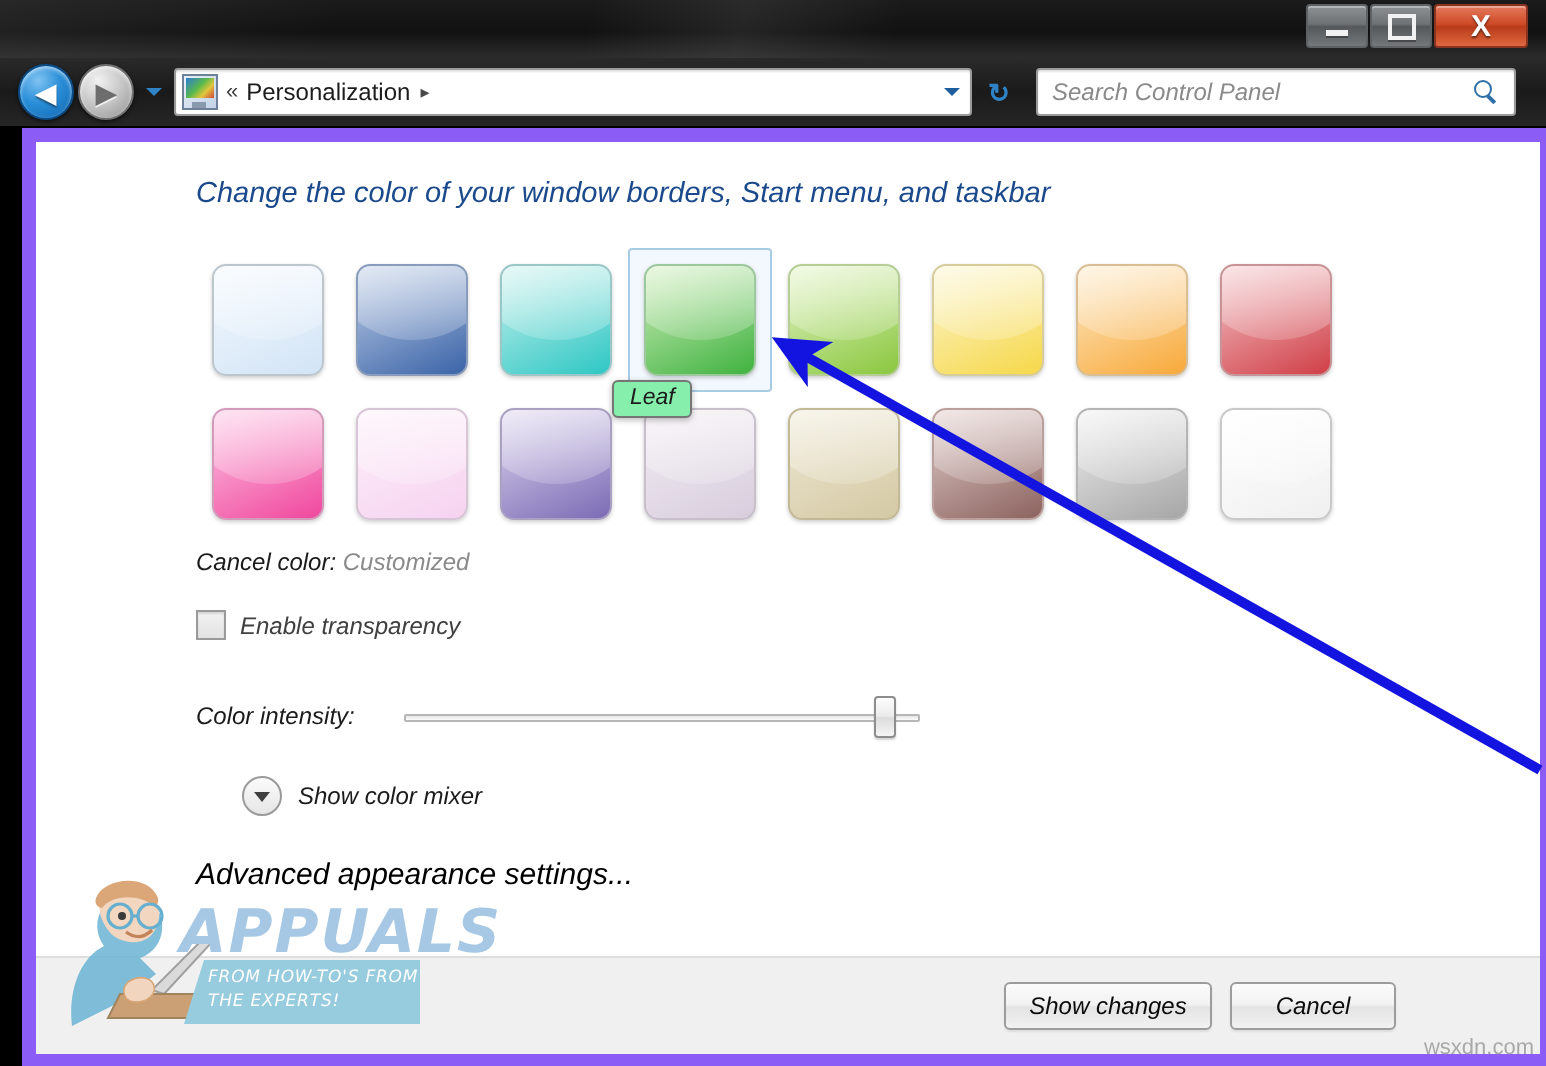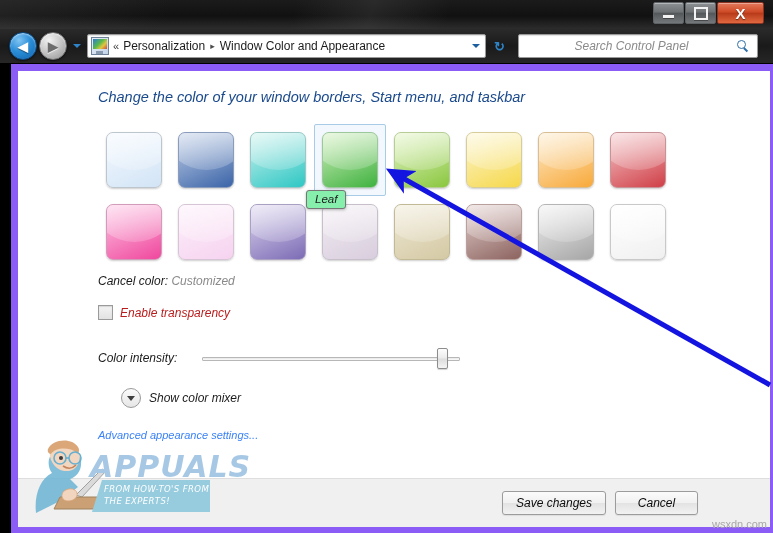--- a/index.html
+++ b/index.html
@@ -230,21 +230,20 @@
     flex: none;
     width: 238px;
     height: 22px;
     margin-left: 7px;
     background: #ffffff;
     border: 1px solid #9a9a9a;
     border-radius: 2px;
     display: flex;
     align-items: center;
     box-shadow: inset 0 1px 1px rgba(0,0,0,0.12);
-    text-align: center;
   }
   #search-placeholder {
     font-size: 12px;
     font-style: italic;
     color: #8a8a8a;
     margin-left: 7px;
     flex: 1;
   }
   #search-icon {
     margin-right: 7px;
@@ -384,21 +383,21 @@
     width: 13px;
     height: 13px;
     border: 1px solid #9a9a9a;
     background: linear-gradient(180deg, #f3f3f3 0%, #e2e2e2 100%);
     box-shadow: inset 0 1px 1px rgba(0,0,0,0.12);
     flex: none;
     margin-right: 7px;
   }
   #transparency-label {
     font-size: 12px;
-    color: #b91c1c;
+    color: #404040;
     white-space: nowrap;
   }
 
   
   #intensity-row {
     position: absolute;
     left: 80px;
     top: 277px;
     display: flex;
     align-items: center;
@@ -472,22 +471,22 @@
     font-size: 12px;
     color: #1b1b1b;
     white-space: nowrap;
   }
 
   
   #advanced-link {
     position: absolute;
     left: 80px;
     top: 358px;
-    font-size: 11px;
-    color: #3b82f6;
+    font-size: 15px;
+    color: #000000;
     white-space: nowrap;
     cursor: default;
   }
 
   
   #command-bar {
     position: absolute;
     left: 0;
     bottom: 0;
     width: 100%;
@@ -608,21 +607,20 @@
       </div>
       <div id="history-dropdown">
         <span class="tri-down"></span>
       </div>
 
       <div id="addressbar">
         <span id="addr-icon"></span>
         <span class="crumb-chev-dbl">«</span>
         <span class="crumb">Personalization</span>
         <span class="crumb-sep">▸</span>
-        <span class="crumb">Window Color and Appearance</span>
         <span id="addr-dropdown">
           <span class="tri-down-dark"></span>
         </span>
       </div>
 
       <div id="refresh-button">
         <span>↻</span>
       </div>
 
       <div id="searchbox">
@@ -733,21 +731,21 @@
 
             <path d="M34 56 C40 52 46 54 47 58 C48 62 44 66 38 66 C32 66 30 60 34 56 Z" fill="#f2d3bb" stroke="#d8a06d" stroke-width="0.8"></path>
           </svg>
           <div id="wm-text-main">APPUALS</div>
           <div id="wm-banner"></div>
           <div id="wm-text-sub">FROM HOW-TO'S FROM THE EXPERTS!</div>
         </div>
 
         <div id="command-bar">
           <div id="save-button">
-            <span>Save changes</span>
+            <span>Show changes</span>
           </div>
           <div id="cancel-button">
             <span>Cancel</span>
           </div>
         </div>
 
       </div>
     </div>
   </div>
 

